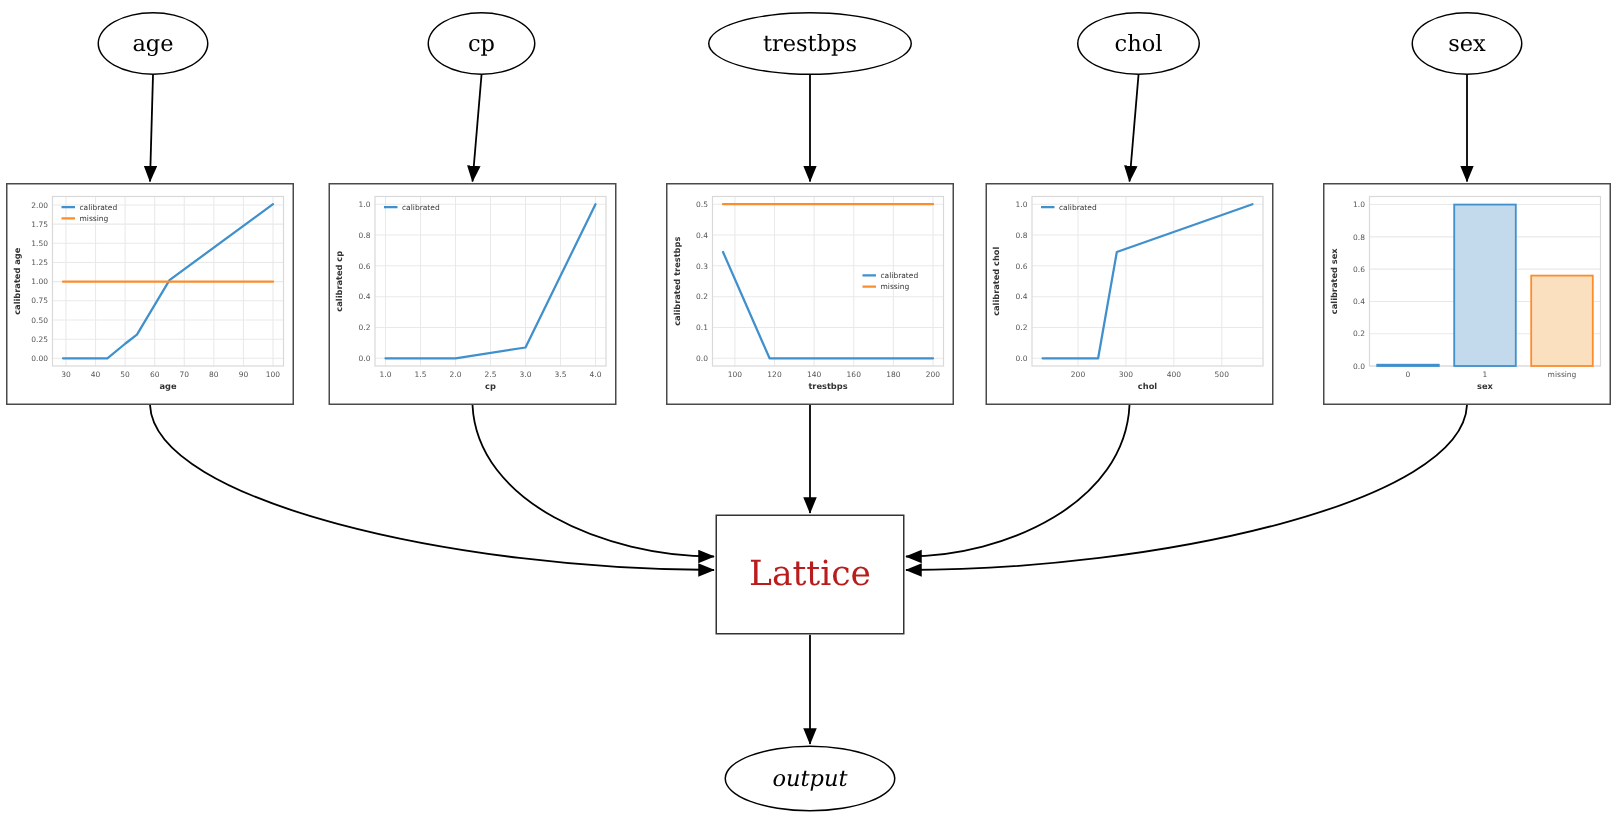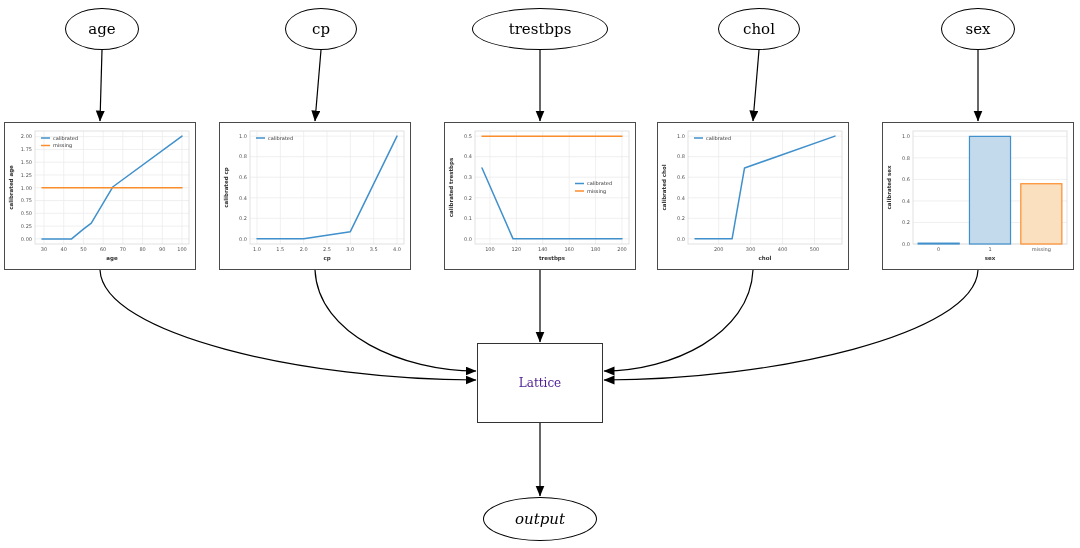--- a/index.html
+++ b/index.html
@@ -29,22 +29,22 @@
     color: #000000;
     box-sizing: border-box;
   }
   .node-box {
     position: absolute;
     border: 1.5px solid #333333;
     background: #ffffff;
     display: flex;
     align-items: center;
     justify-content: center;
-    font-size: 12px;
-    color: #4c1d95;
+    font-size: 23px;
+    color: #b91c1c;
     box-sizing: border-box;
   }
   .chart-box {
     position: absolute;
     width: 192px;
     height: 148px;
     border: 1.4px solid #4a4a4a;
     background: #ffffff;
     box-sizing: border-box;
   }

